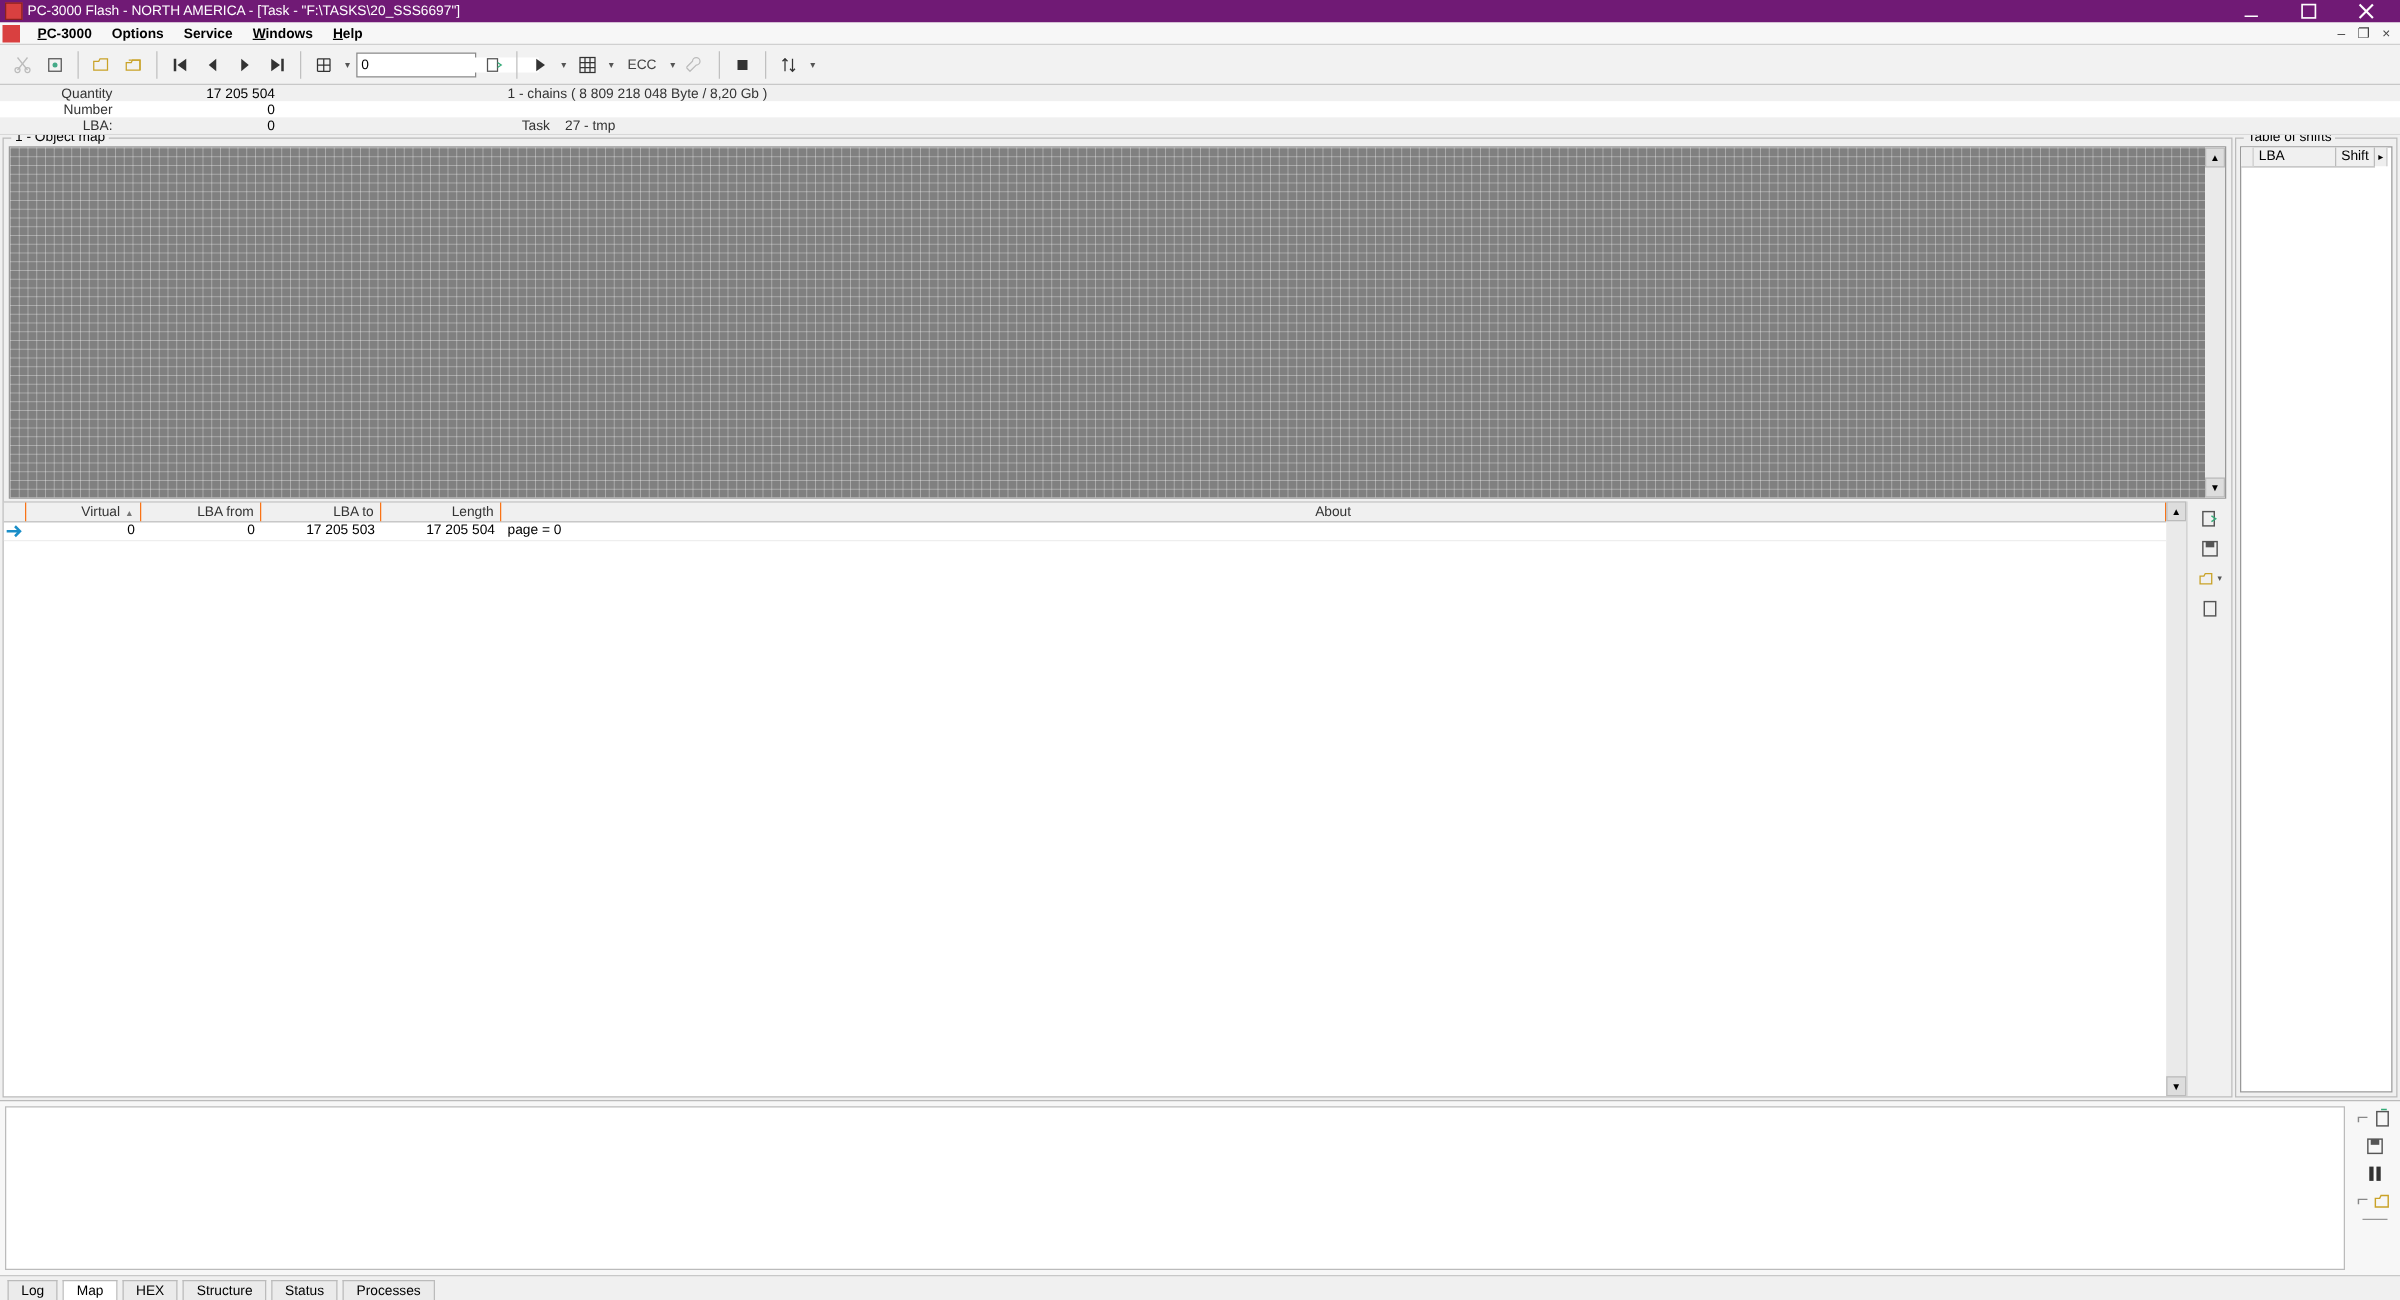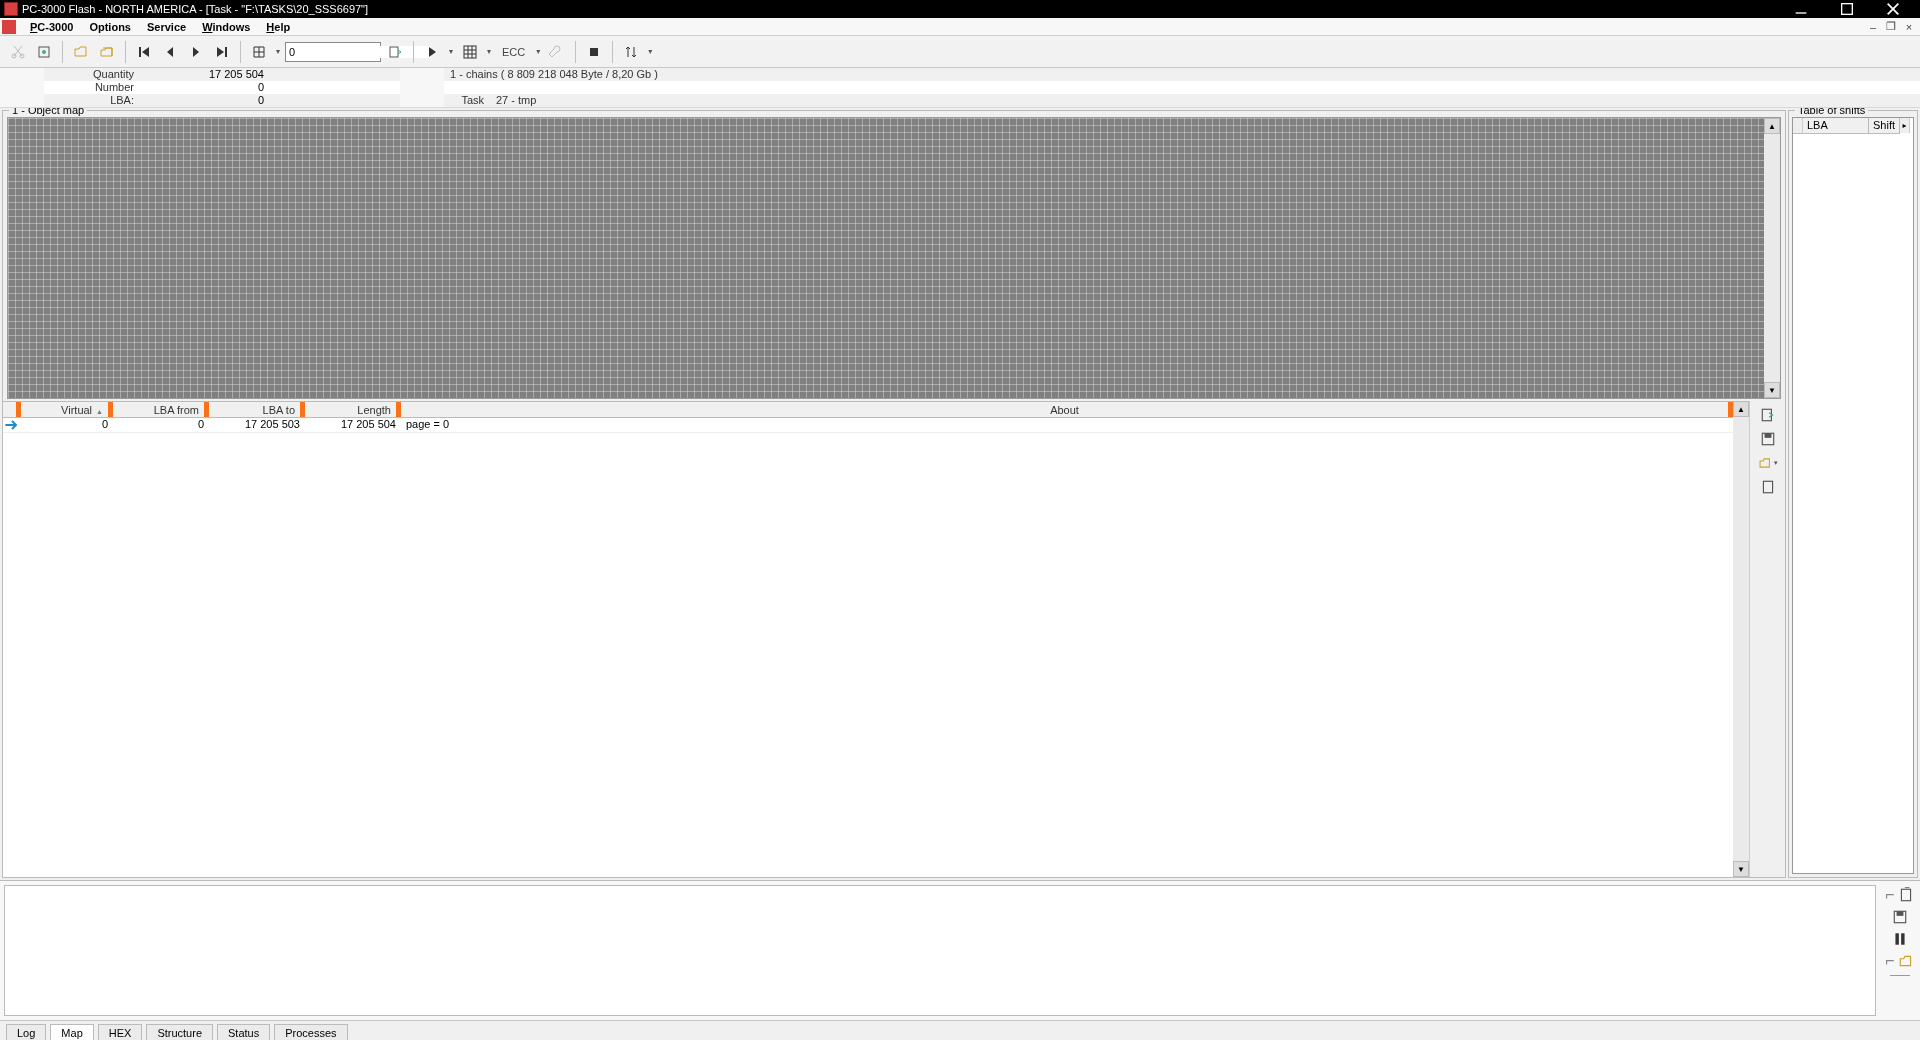--- a/index.html
+++ b/index.html
@@ -1,19 +1,19 @@
 <!DOCTYPE html>
 <html><head>
 <meta charset="utf-8">
 <style>
 * { margin: 0; padding: 0; box-sizing: border-box; font-family: "Segoe UI", Tahoma, sans-serif; font-size: 11px; }
 body { background: #f0f0f0; width: 1920px; height: 1040px; overflow: hidden; display: flex; flex-direction: column; }
 
 
-.titlebar { background: #000000; color: #fff; height: 18px; display: flex; align-items: center; padding: 0 4px; }
+.titlebar { background: #701a75; color: #fff; height: 18px; display: flex; align-items: center; padding: 0 4px; }
 .titlebar .app-icon { width: 14px; height: 14px; background: #d94040; display: inline-block; margin-right: 4px; border: 1px solid #8a2020; }
 .titlebar .title { flex: 1; white-space: nowrap; }
 .titlebar .win-btns { display: flex; }
 .titlebar .win-btn { width: 46px; height: 18px; display: flex; align-items: center; justify-content: center; color: #fff; cursor: pointer; }
 
 
 .menubar { background: #f7f7f7; height: 18px; display: flex; align-items: center; padding: 0 2px; border-bottom: 1px solid #d0d0d0; }
 .menubar .menu-icon { width: 14px; height: 14px; background: #d94040; margin-right: 6px; }
 .menubar .menu-item { padding: 1px 8px; cursor: pointer; font-weight: bold; }
 .menubar .menu-item u { text-decoration: underline; }
@@ -29,21 +29,21 @@
 .toolbar .num-input { width: 96px; height: 20px; border: 1px solid #888; background: #fff; padding: 0 3px; display: flex; align-items: center; }
 .toolbar .num-input input { border: none; outline: none; flex: 1; font-size: 11px; }
 .toolbar .num-input .ind { width: 18px; height: 12px; display:flex; }
 .toolbar .num-input .ind span { flex:1; }
 .toolbar .ecc-label { padding: 0 6px; color: #444; }
 
 
 .inforow { display: flex; gap: 0; border-bottom: 1px solid #d8d8d8; background: #f7f7f7; }
 .info-left { width: 400px; }
 .info-right { flex: 1; }
-.info-line { height: 13px; display: flex; align-items: flex-start; font-size: 11px; background: #f0f0f0; margin-left: 44px; }
+.info-line { height: 13px; display: flex; align-items: center; font-size: 11px; background: #f0f0f0; }
 .info-line.alt { background: #fff; }
 .info-line .lbl { width: 96px; text-align: right; padding-right: 6px; color: #333; }
 .info-line .val { width: 130px; text-align: right; padding-right: 6px; color: #000; }
 .info-line .extra { padding-left: 6px; color: #333; }
 
 
 .mainwrap { flex: 1; display: flex; overflow: hidden; }
 .leftcol { flex: 1; display: flex; flex-direction: column; border: 1px solid #bbb; margin: 2px; position: relative; }
 .rightcol { width: 130px; display: flex; flex-direction: column; margin: 2px 2px 2px 0; }
 
@@ -56,21 +56,21 @@
   linear-gradient(to bottom, #ffffff55 0 1px, transparent 1px 7px);
   background-size: 7px 7px; }
 .objmap .vscroll { width: 16px; background: #eaeaea; display: flex; flex-direction: column; }
 .objmap .vscroll .sbbtn { height: 16px; display: flex; align-items: center; justify-content: center; font-size: 8px; background: #ddd; border: 1px solid #bbb; cursor: pointer; }
 .objmap .vscroll .track { flex: 1; }
 
 
 .lowtable { flex: 1; display: flex; overflow: hidden; }
 .lowtable .grid { flex: 1; background: #fff; display: flex; flex-direction: column; }
 .lowtable .ghead { display: flex; background: #f0f0f0; border-top: 1px solid #bbb; border-bottom: 1px solid #bbb; height: 17px; align-items: stretch; }
-.lowtable .ghead .gh { border-right: 5px solid #f97316; text-align: right; padding: 2px 5px 0 0; color: #333; white-space: nowrap; overflow: hidden; }
+.lowtable .ghead .gh { border-right: 1px solid #f97316; text-align: right; padding: 2px 5px 0 0; color: #333; white-space: nowrap; overflow: hidden; }
 .lowtable .ghead .gh.left { text-align: center; padding-left: 5px; }
 .lowtable .ghead .gh.sort::after { content: "▲"; font-size: 7px; margin-left: 4px; color: #777; }
 .lowtable .gbody { flex: 1; overflow: hidden; position: relative; }
 .lowtable .grow { display: flex; height: 15px; font-family: Consolas, monospace; font-size: 11px; background:#fff; border-bottom: 1px solid #eee; }
 .lowtable .grow .gc { text-align: right; padding: 0 5px; white-space: nowrap; overflow: hidden; }
 .lowtable .grow .gc.left { text-align: left; }
 .lowtable .rowicon { width: 18px; display:flex; align-items:center; justify-content:center; }
 .lowtable .vscroll { width: 16px; background: #eaeaea; display: flex; flex-direction: column; }
 .lowtable .vscroll .sbbtn { height: 16px; display:flex; align-items:center; justify-content:center; font-size:8px; background:#ddd; border:1px solid #bbb; cursor:pointer; }
 .lowtable .vscroll .track { flex: 1; }

